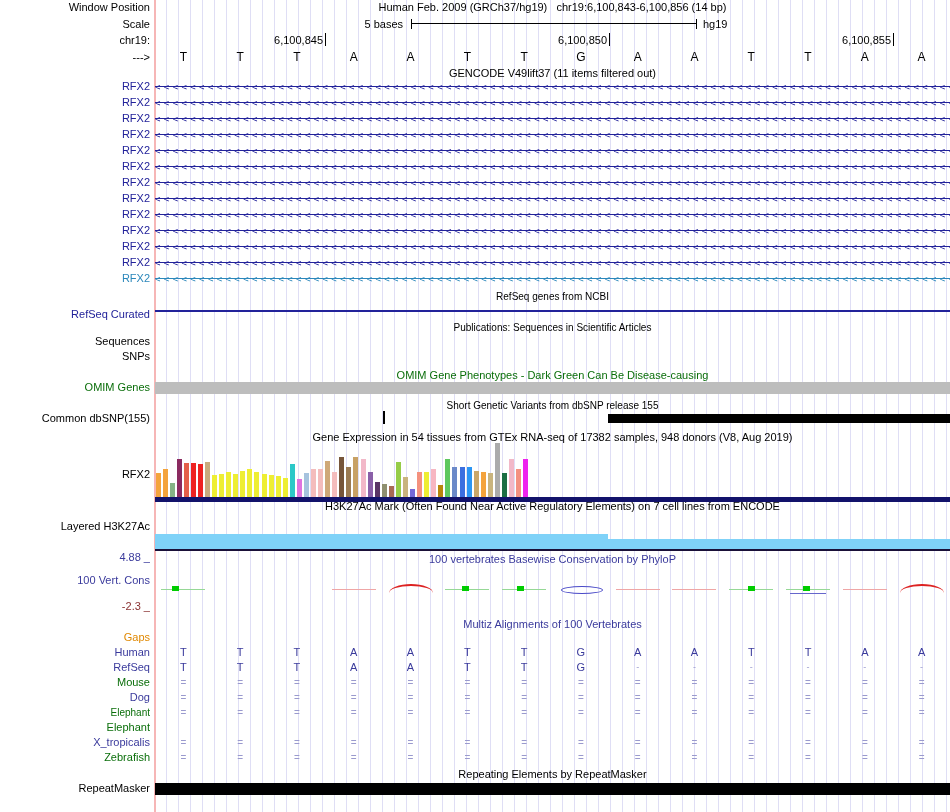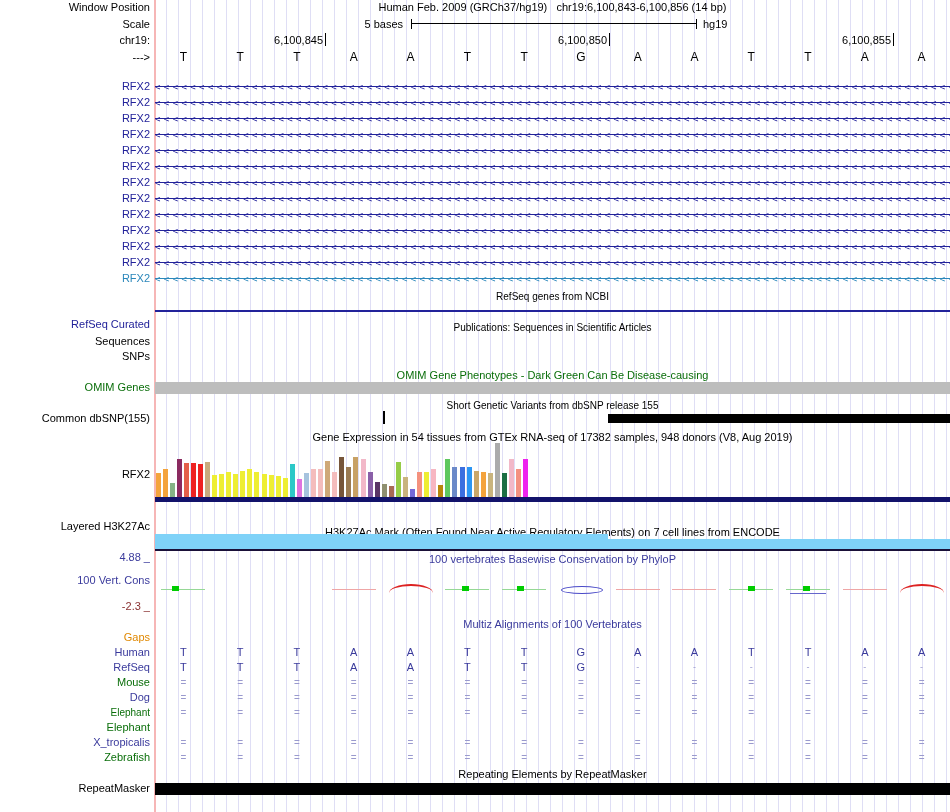--- a/index.html
+++ b/index.html
@@ -33,31 +33,32 @@
   <div class="lbl" style="top:34px">chr19:</div>
   <div class="lbl" style="top:51px">---&gt;</div>
 
   <div class="title pre" style="top:1px">Human Feb. 2009 (GRCh37/hg19)   chr19:6,100,843-6,100,856 (14 bp)</div>
   <div class="abs" style="left:255px;top:18px;width:148px;text-align:right;font-size:11px;line-height:13px">5 bases</div>
   <div class="scalebar">
       <div class="scalebar-line"></div>
     </div>
   <div class="abs" style="left:703px;top:18px;font-size:11px;line-height:13px">hg19</div>
 
+  <div class="title" style="top:67px">GENCODE V49lift37 (11 items filtered out)</div>
   <div class="title sm" style="top:291px">RefSeq genes from NCBI</div>
   <div class="title green" style="top:369px">OMIM Gene Phenotypes - Dark Green Can Be Disease-causing</div>
   <div class="title sm" style="top:322px">Publications: Sequences in Scientific Articles</div>
   <div class="title sm" style="top:400px">Short Genetic Variants from dbSNP release 155</div>
   <div class="title" style="top:431px">Gene Expression in 54 tissues from GTEx RNA-seq of 17382 samples, 948 donors (V8, Aug 2019)</div>
-  <div class="title" style="top:526px">H3K27Ac Mark (Often Found Near Active Regulatory Elements) on 7 cell lines from ENCODE</div>
+  <div class="title" style="top:500px">H3K27Ac Mark (Often Found Near Active Regulatory Elements) on 7 cell lines from ENCODE</div>
   <div class="title blue" style="top:553px">100 vertebrates Basewise Conservation by PhyloP</div>
   <div class="title blue" style="top:618px">Multiz Alignments of 100 Vertebrates</div>
   <div class="title" style="top:768px">Repeating Elements by RepeatMasker</div>
 
-  <div class="lbl navy" style="top:318px">RefSeq Curated</div>
+  <div class="lbl navy" style="top:308px">RefSeq Curated</div>
   <div class="lbl" style="top:335px">Sequences</div>
   <div class="lbl" style="top:350px">SNPs</div>
   <div class="lbl green" style="top:381px">OMIM Genes</div>
   <div class="lbl" style="top:412px">Common dbSNP(155)</div>
   <div class="lbl" style="top:468px">RFX2</div>
   <div class="lbl" style="top:520px">Layered H3K27Ac</div>
   <div class="lbl blue" style="top:551px">4.88 _</div>
   <div class="lbl blue" style="top:574px">100 Vert. Cons</div>
   <div class="lbl dkred" style="top:600px">-2.3 _</div>
   <div class="lbl" style="top:782px">RepeatMasker</div>

